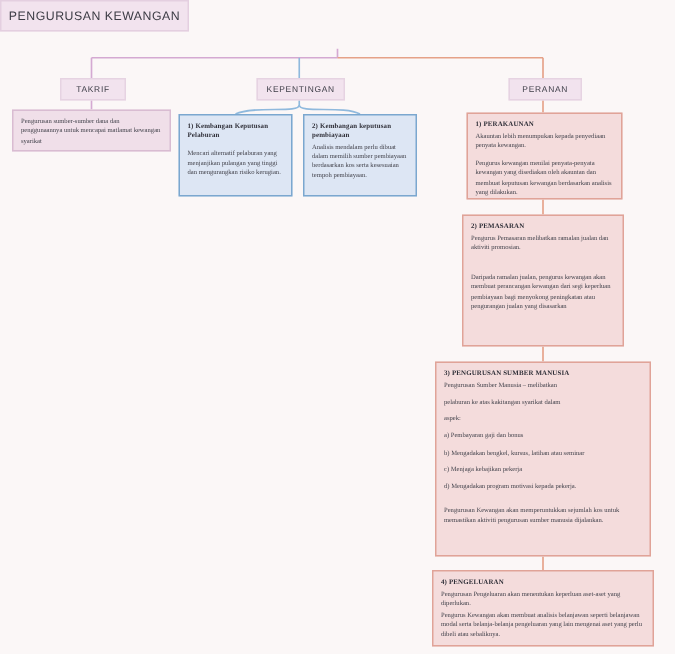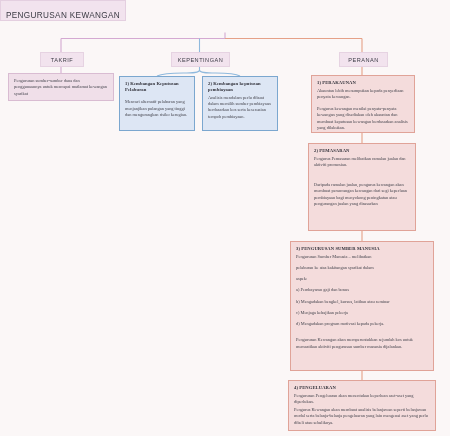--- a/index.html
+++ b/index.html
@@ -23,21 +23,21 @@
   }
   
   .root-node {
     left: 163px;
     top: 13px;
     width: 124px;
     height: 19px;
     background: #f2e3ee;
     border: 1px solid #e4cfe0;
     display: flex;
-    align-items: flex-end;
+    align-items: center;
     justify-content: center;
     font-family: "Liberation Sans", sans-serif;
     font-size: 8.2px;
     letter-spacing: 0.35px;
     color: #3b3b44;
     font-weight: 400;
   }
   
   .branch-label {
     position: absolute;

